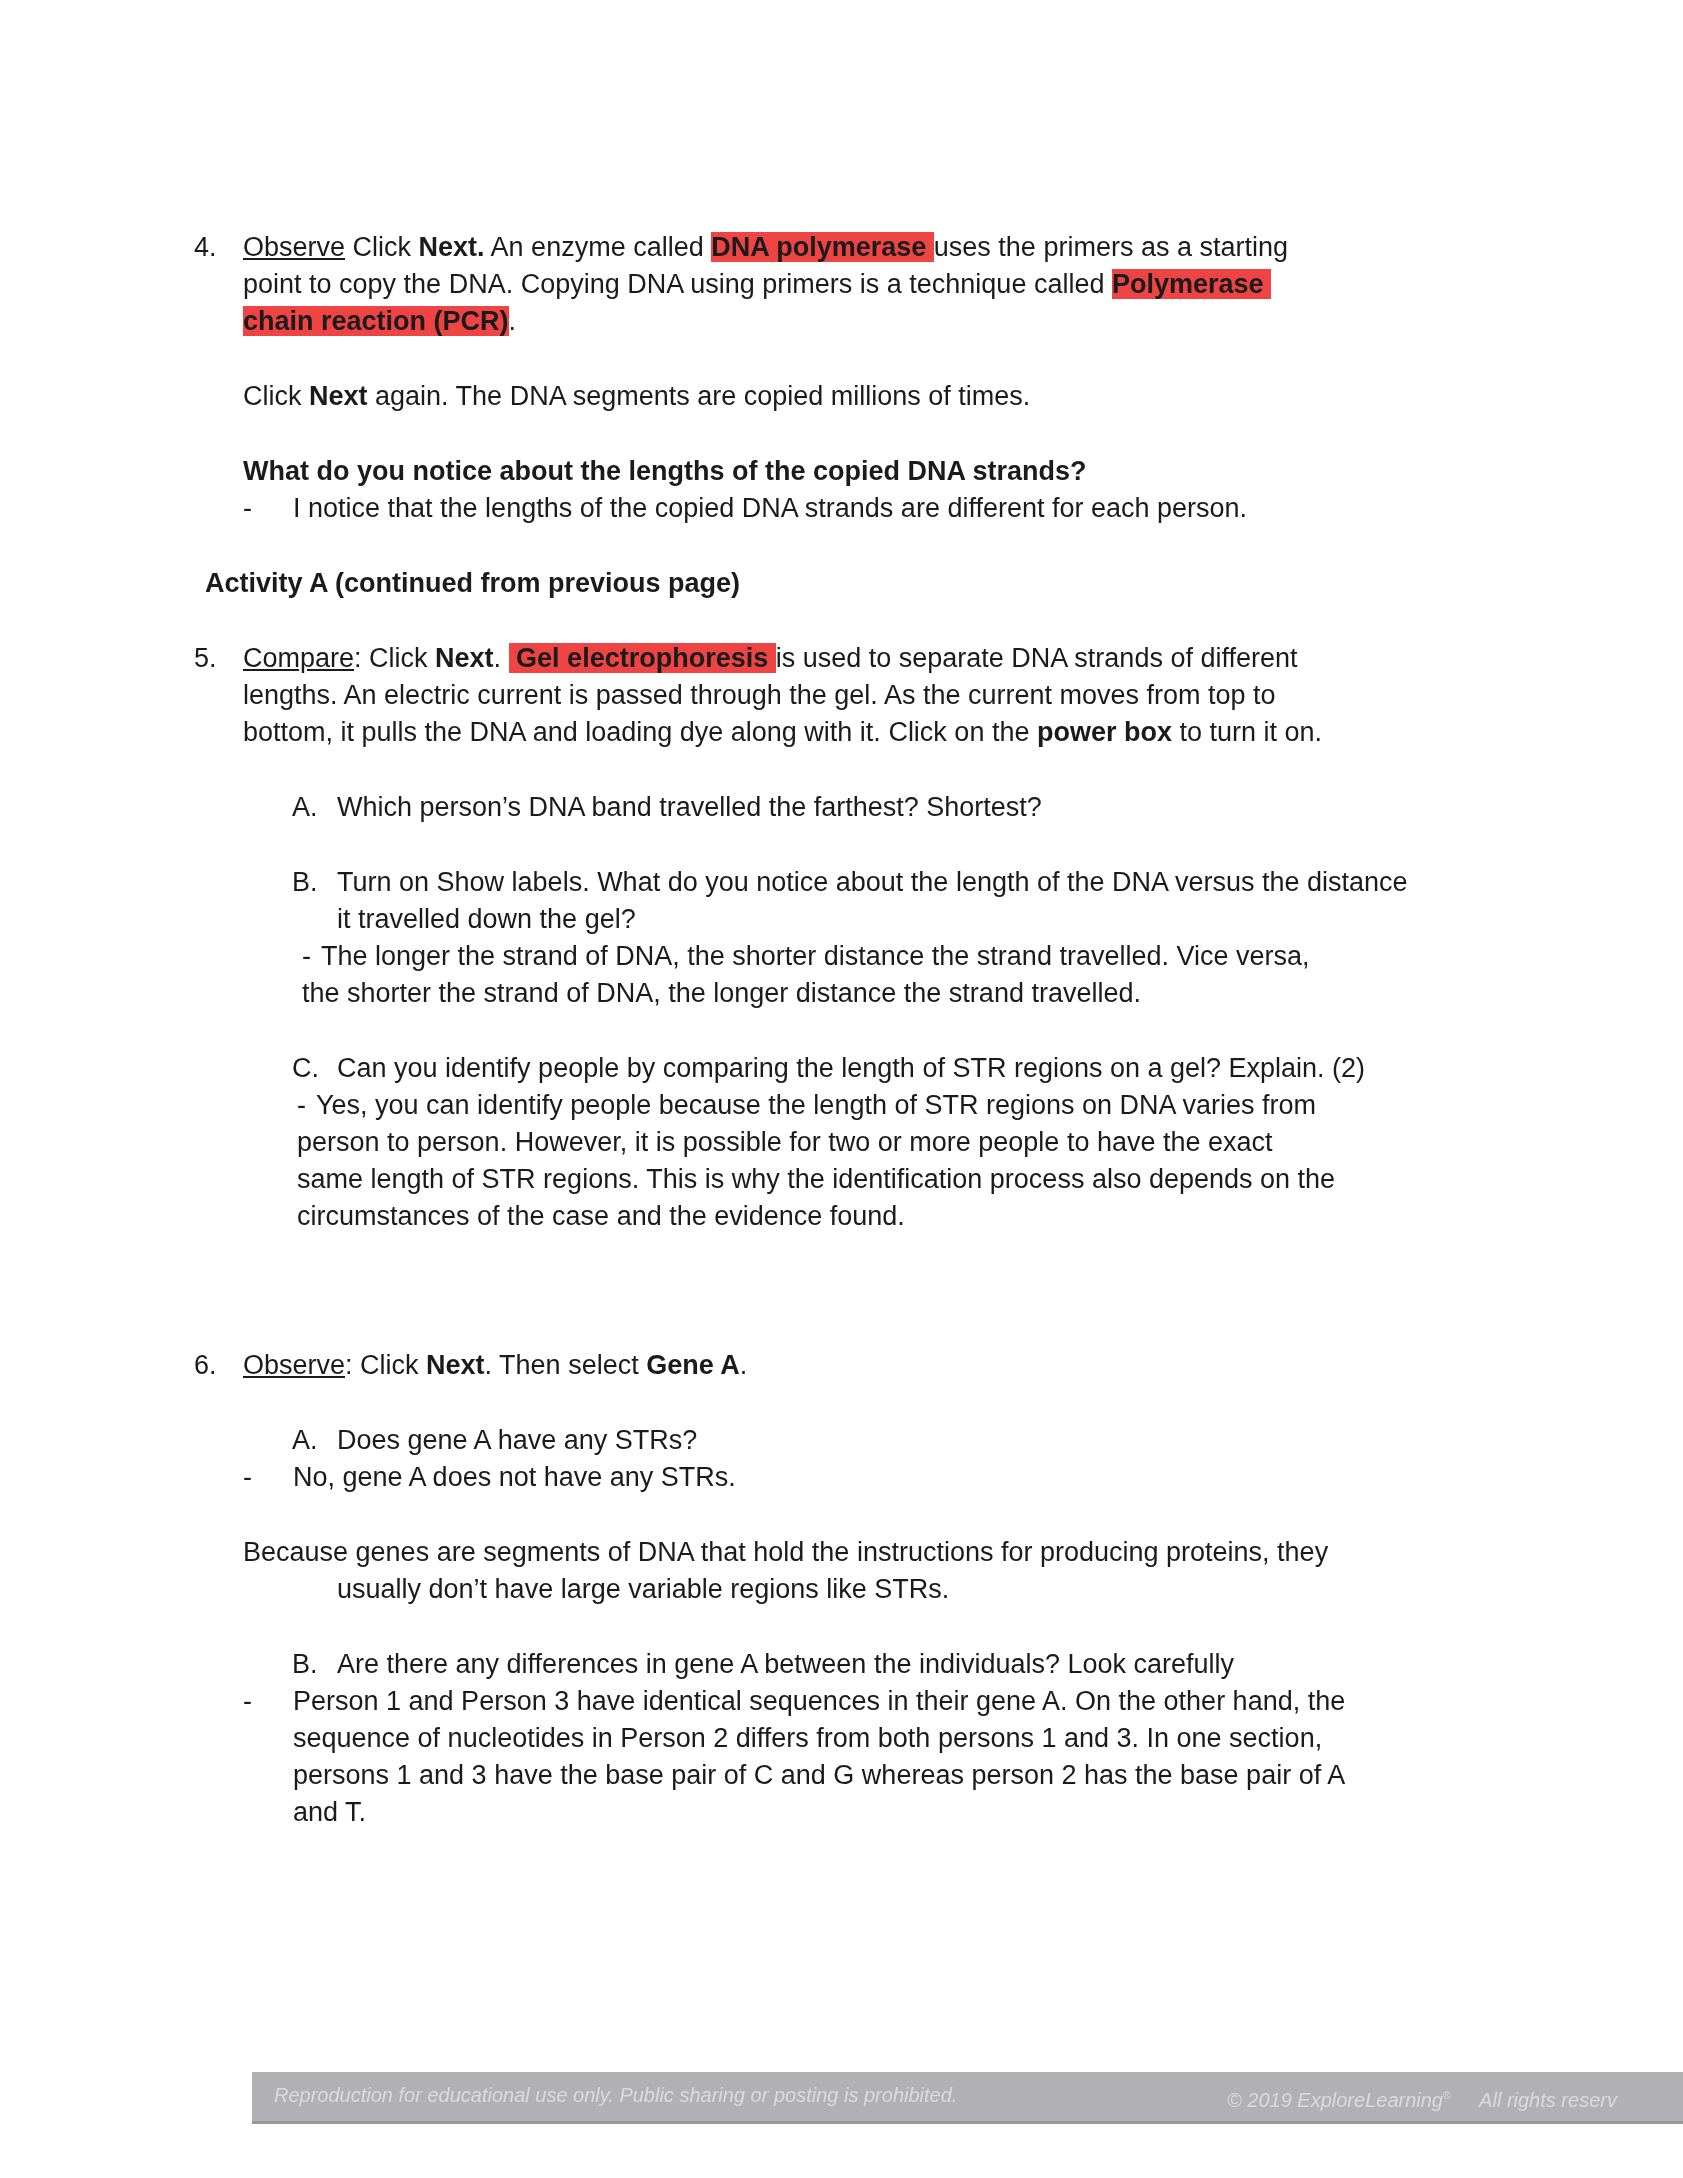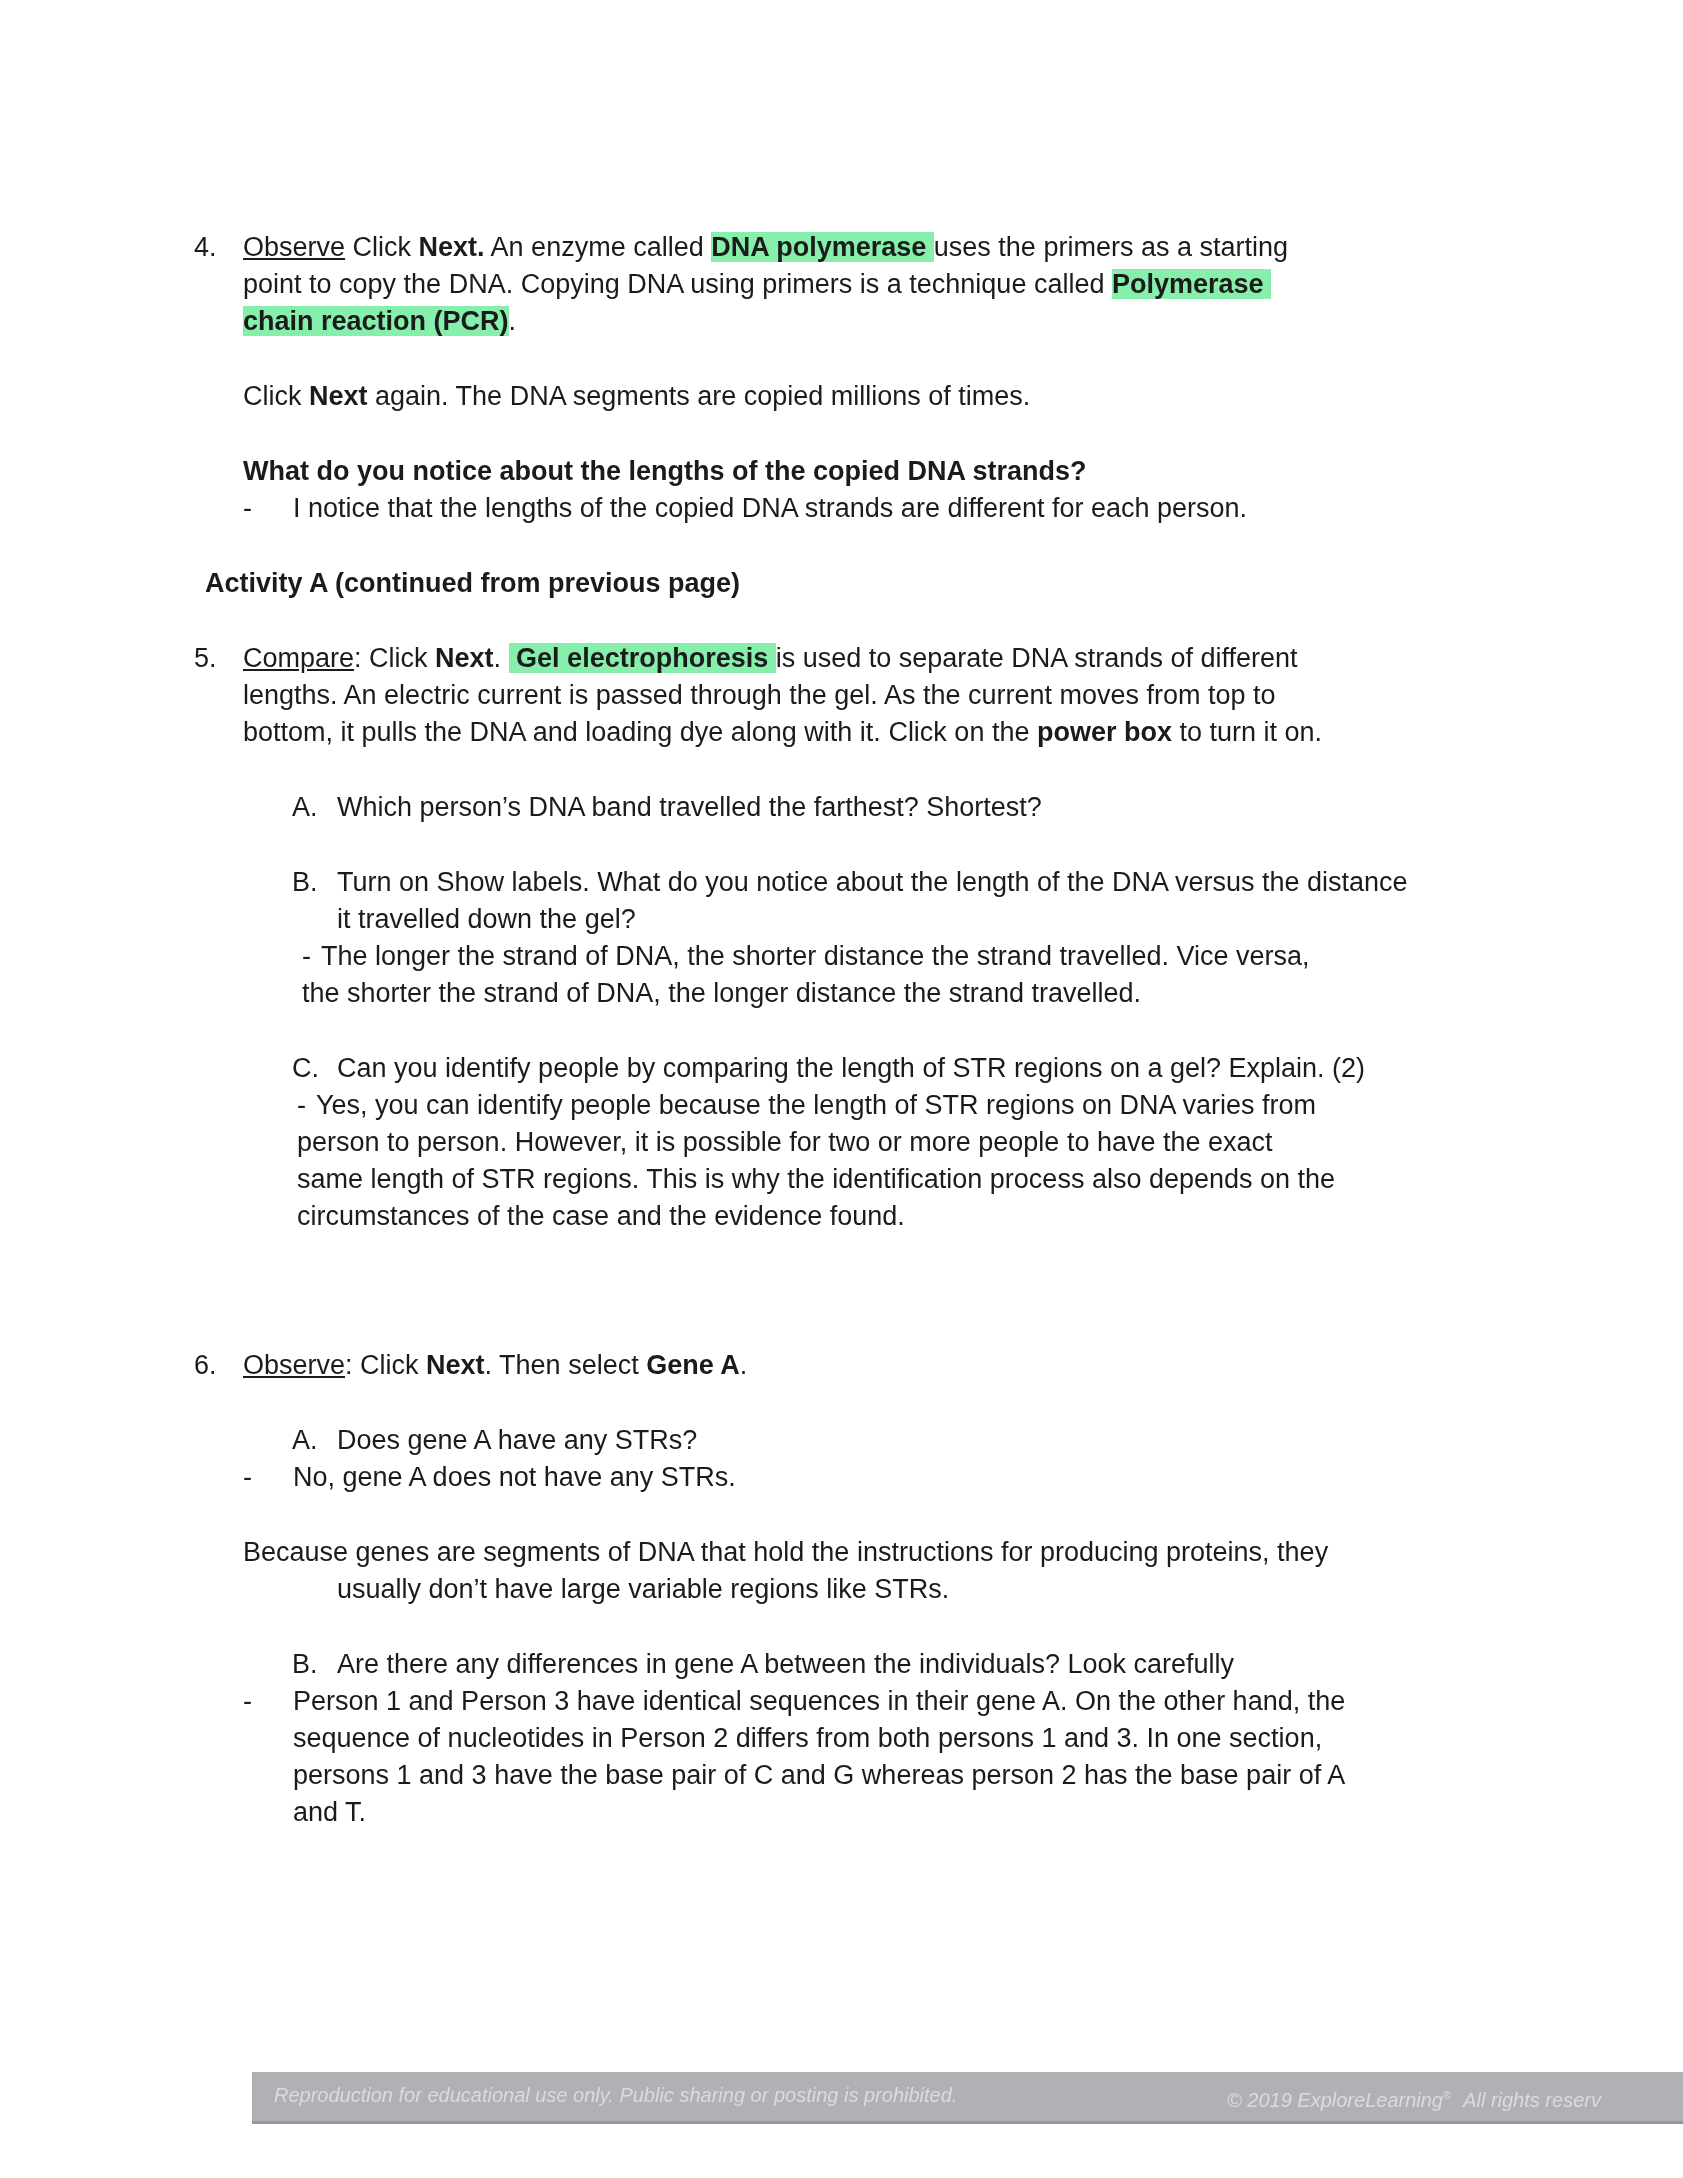--- a/index.html
+++ b/index.html
@@ -5,21 +5,21 @@
   html,body{margin:0;padding:0;}
   body{
     width:1683px;height:2178px;background:#ffffff;overflow:hidden;position:relative;
     font-family:"Liberation Sans","DejaVu Sans",sans-serif;
     font-size:27px;line-height:37px;color:#1b1b1b;
   }
   .doc{position:absolute;inset:0;padding-top:229px;}
   p{margin:0;white-space:pre-wrap;}
   .b{font-weight:bold;}
   .u{text-decoration:underline;}
-  .hl{background:#86efac;}
+  .hl{background:#ef4444;}
   .m1{margin-top:38px;}
   .m2{margin-top:112px;}
 
   
   .item{margin-left:243px;text-indent:-49px;width:1094px;}
   .item .num{display:inline-block;width:49px;text-indent:0;}
 
   
   .body-p{margin-left:243px;width:1094px;}
   .bold-q{margin-left:243px;width:1094px;font-weight:bold;}
@@ -53,21 +53,21 @@
   
   .footer-bar{
     position:absolute;left:252px;right:-40px;top:2072px;height:49px;
     background:#b1b1b5;border-bottom:3px solid #97979b;
     font-size:20px;line-height:46px;font-style:italic;color:#dbdbde;
     white-space:nowrap;
   }
   .footer-left{position:absolute;left:22px;top:0;}
   .footer-right{position:absolute;left:975px;top:0;}
   .footer-right sup{font-size:11px;font-style:normal;}
-  .footer-rights{margin-left:12px;}
+  .footer-rights{margin-left:28px;}
 </style>
 </head>
 <body>
 
 <div class="doc">
 
   <p class="item"><span class="num">4.</span><span><span class="u">Observe</span><span> Click </span><span class="b">Next.</span><span> An enzyme called </span><span class="b hl">DNA polymerase </span><span>uses the primers as a starting point to copy the DNA. Copying DNA using primers is a technique called </span><span class="b hl">Polymerase chain reaction (PCR)</span><span>.</span></span></p>
 
   <p class="body-p m1"><span>Click </span><span class="b">Next</span><span> again. The DNA segments are copied millions of times.</span></p>
 

